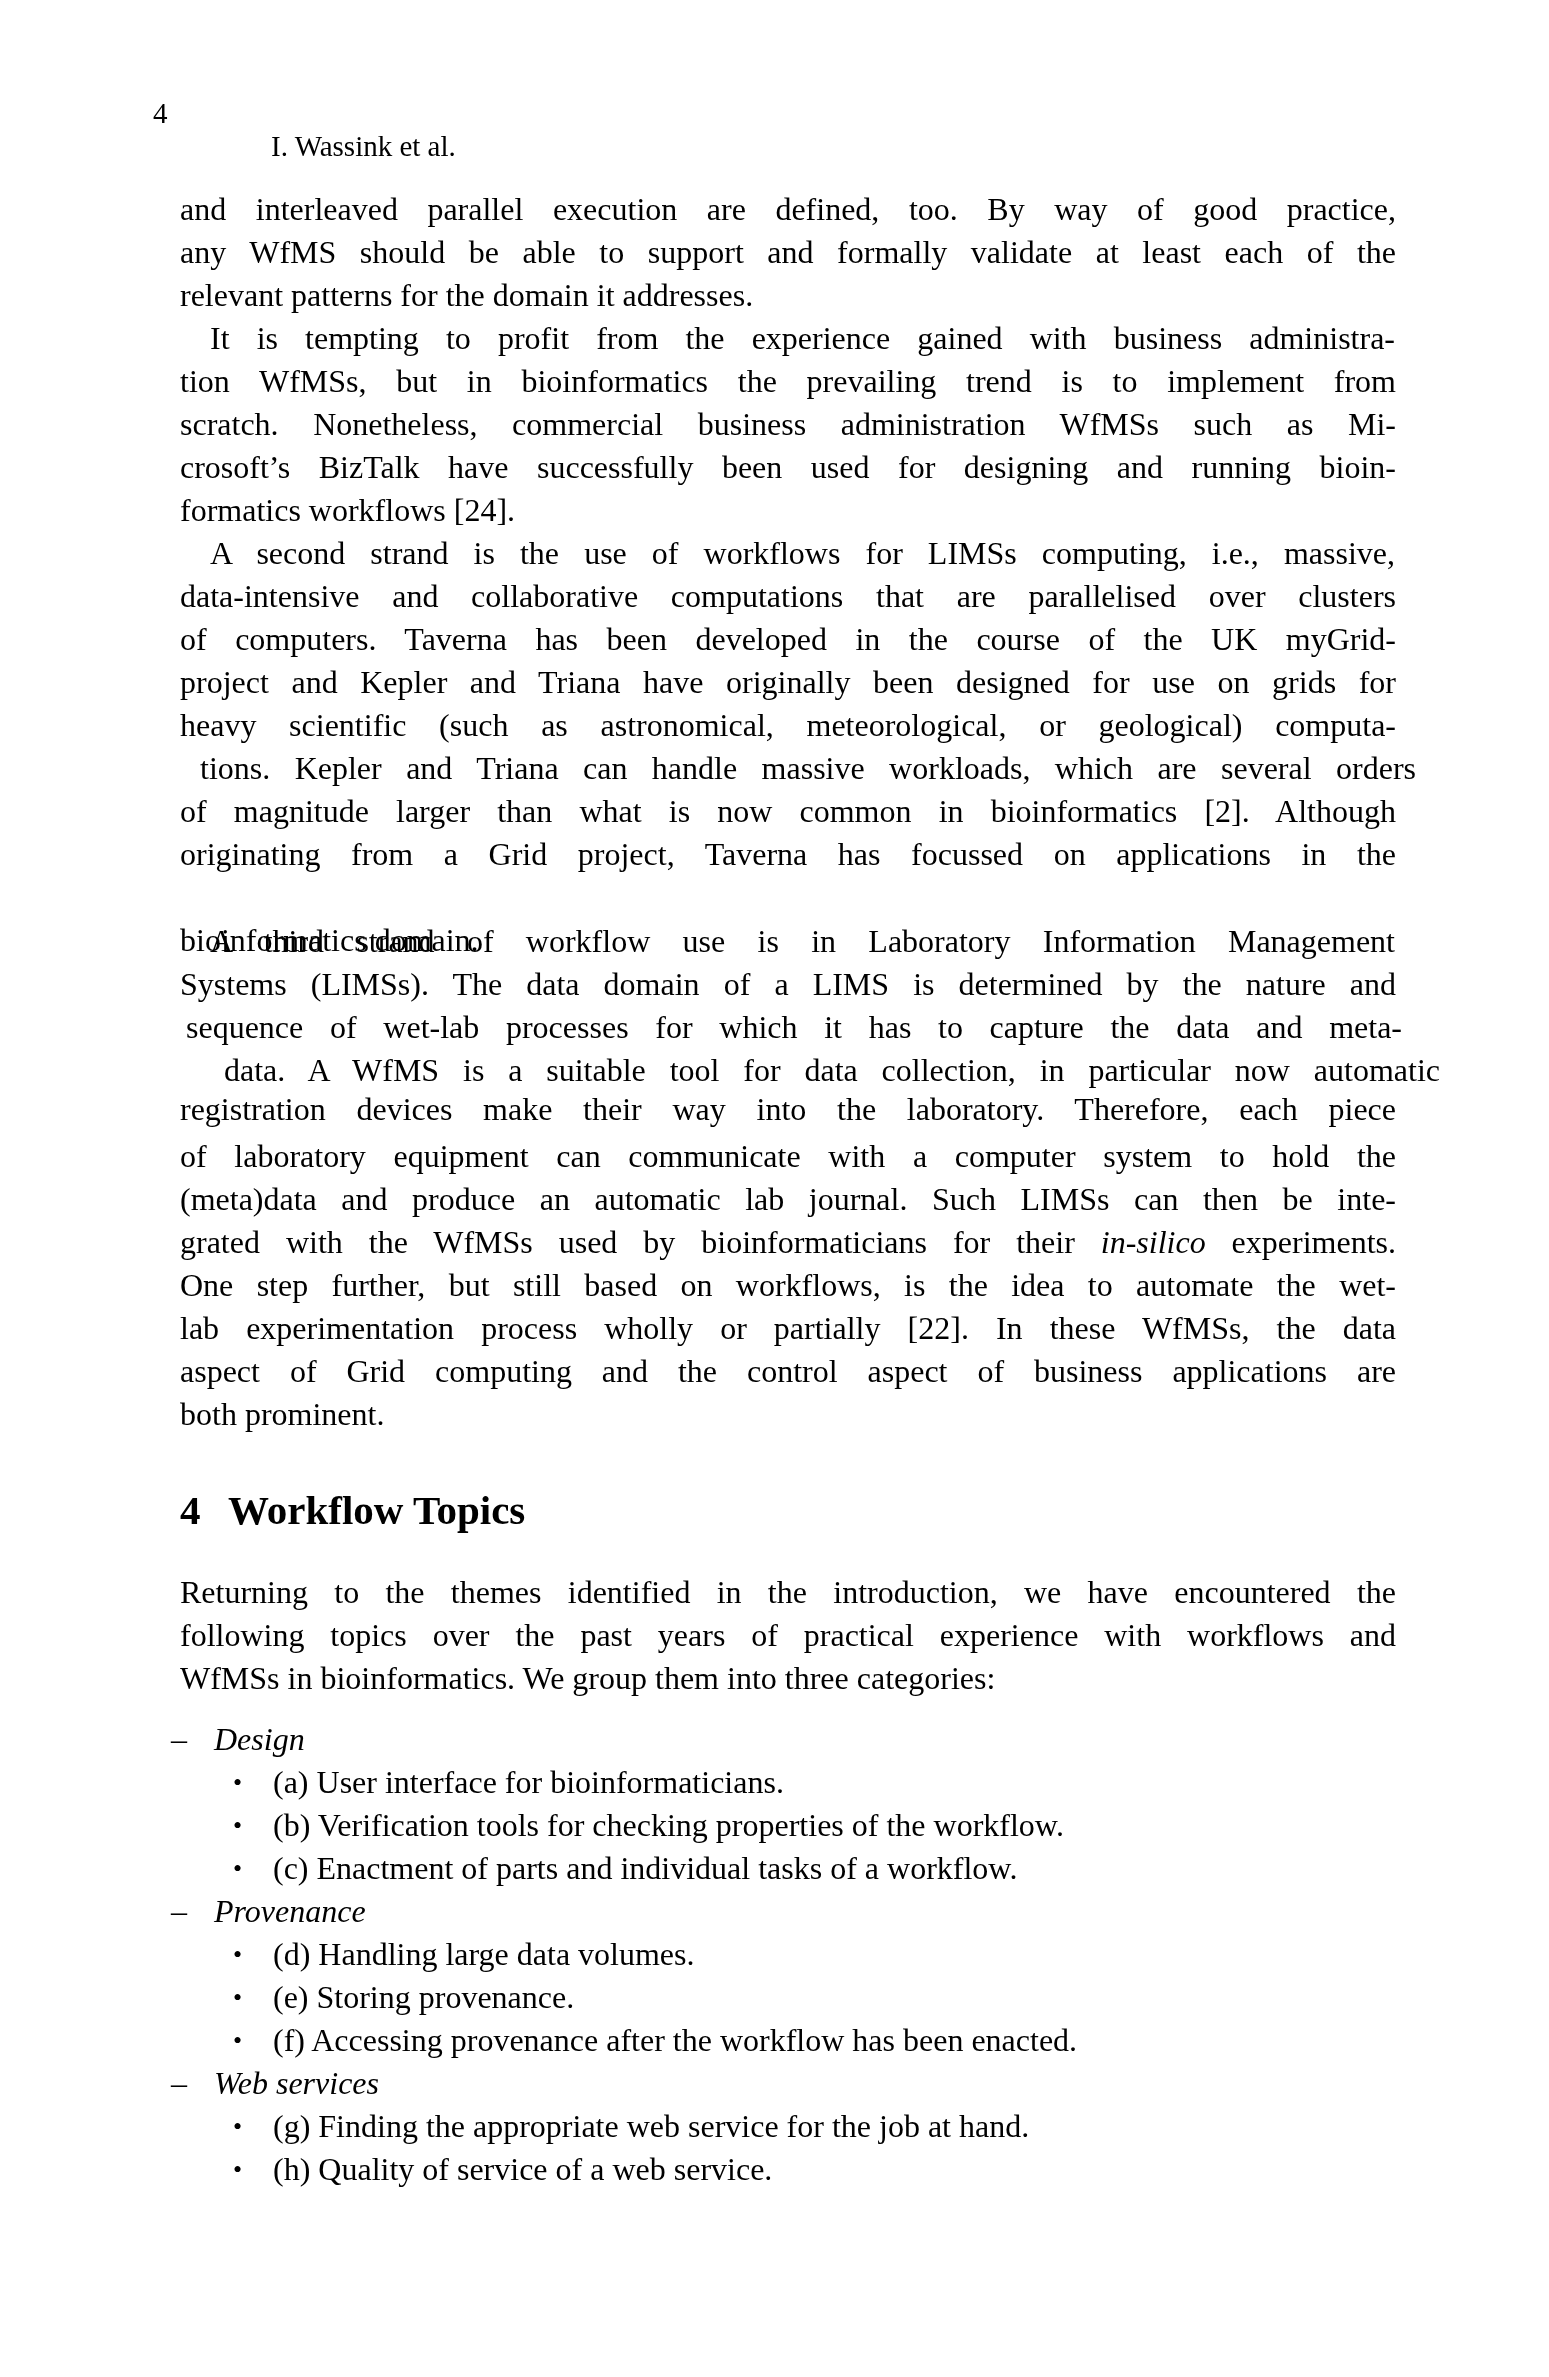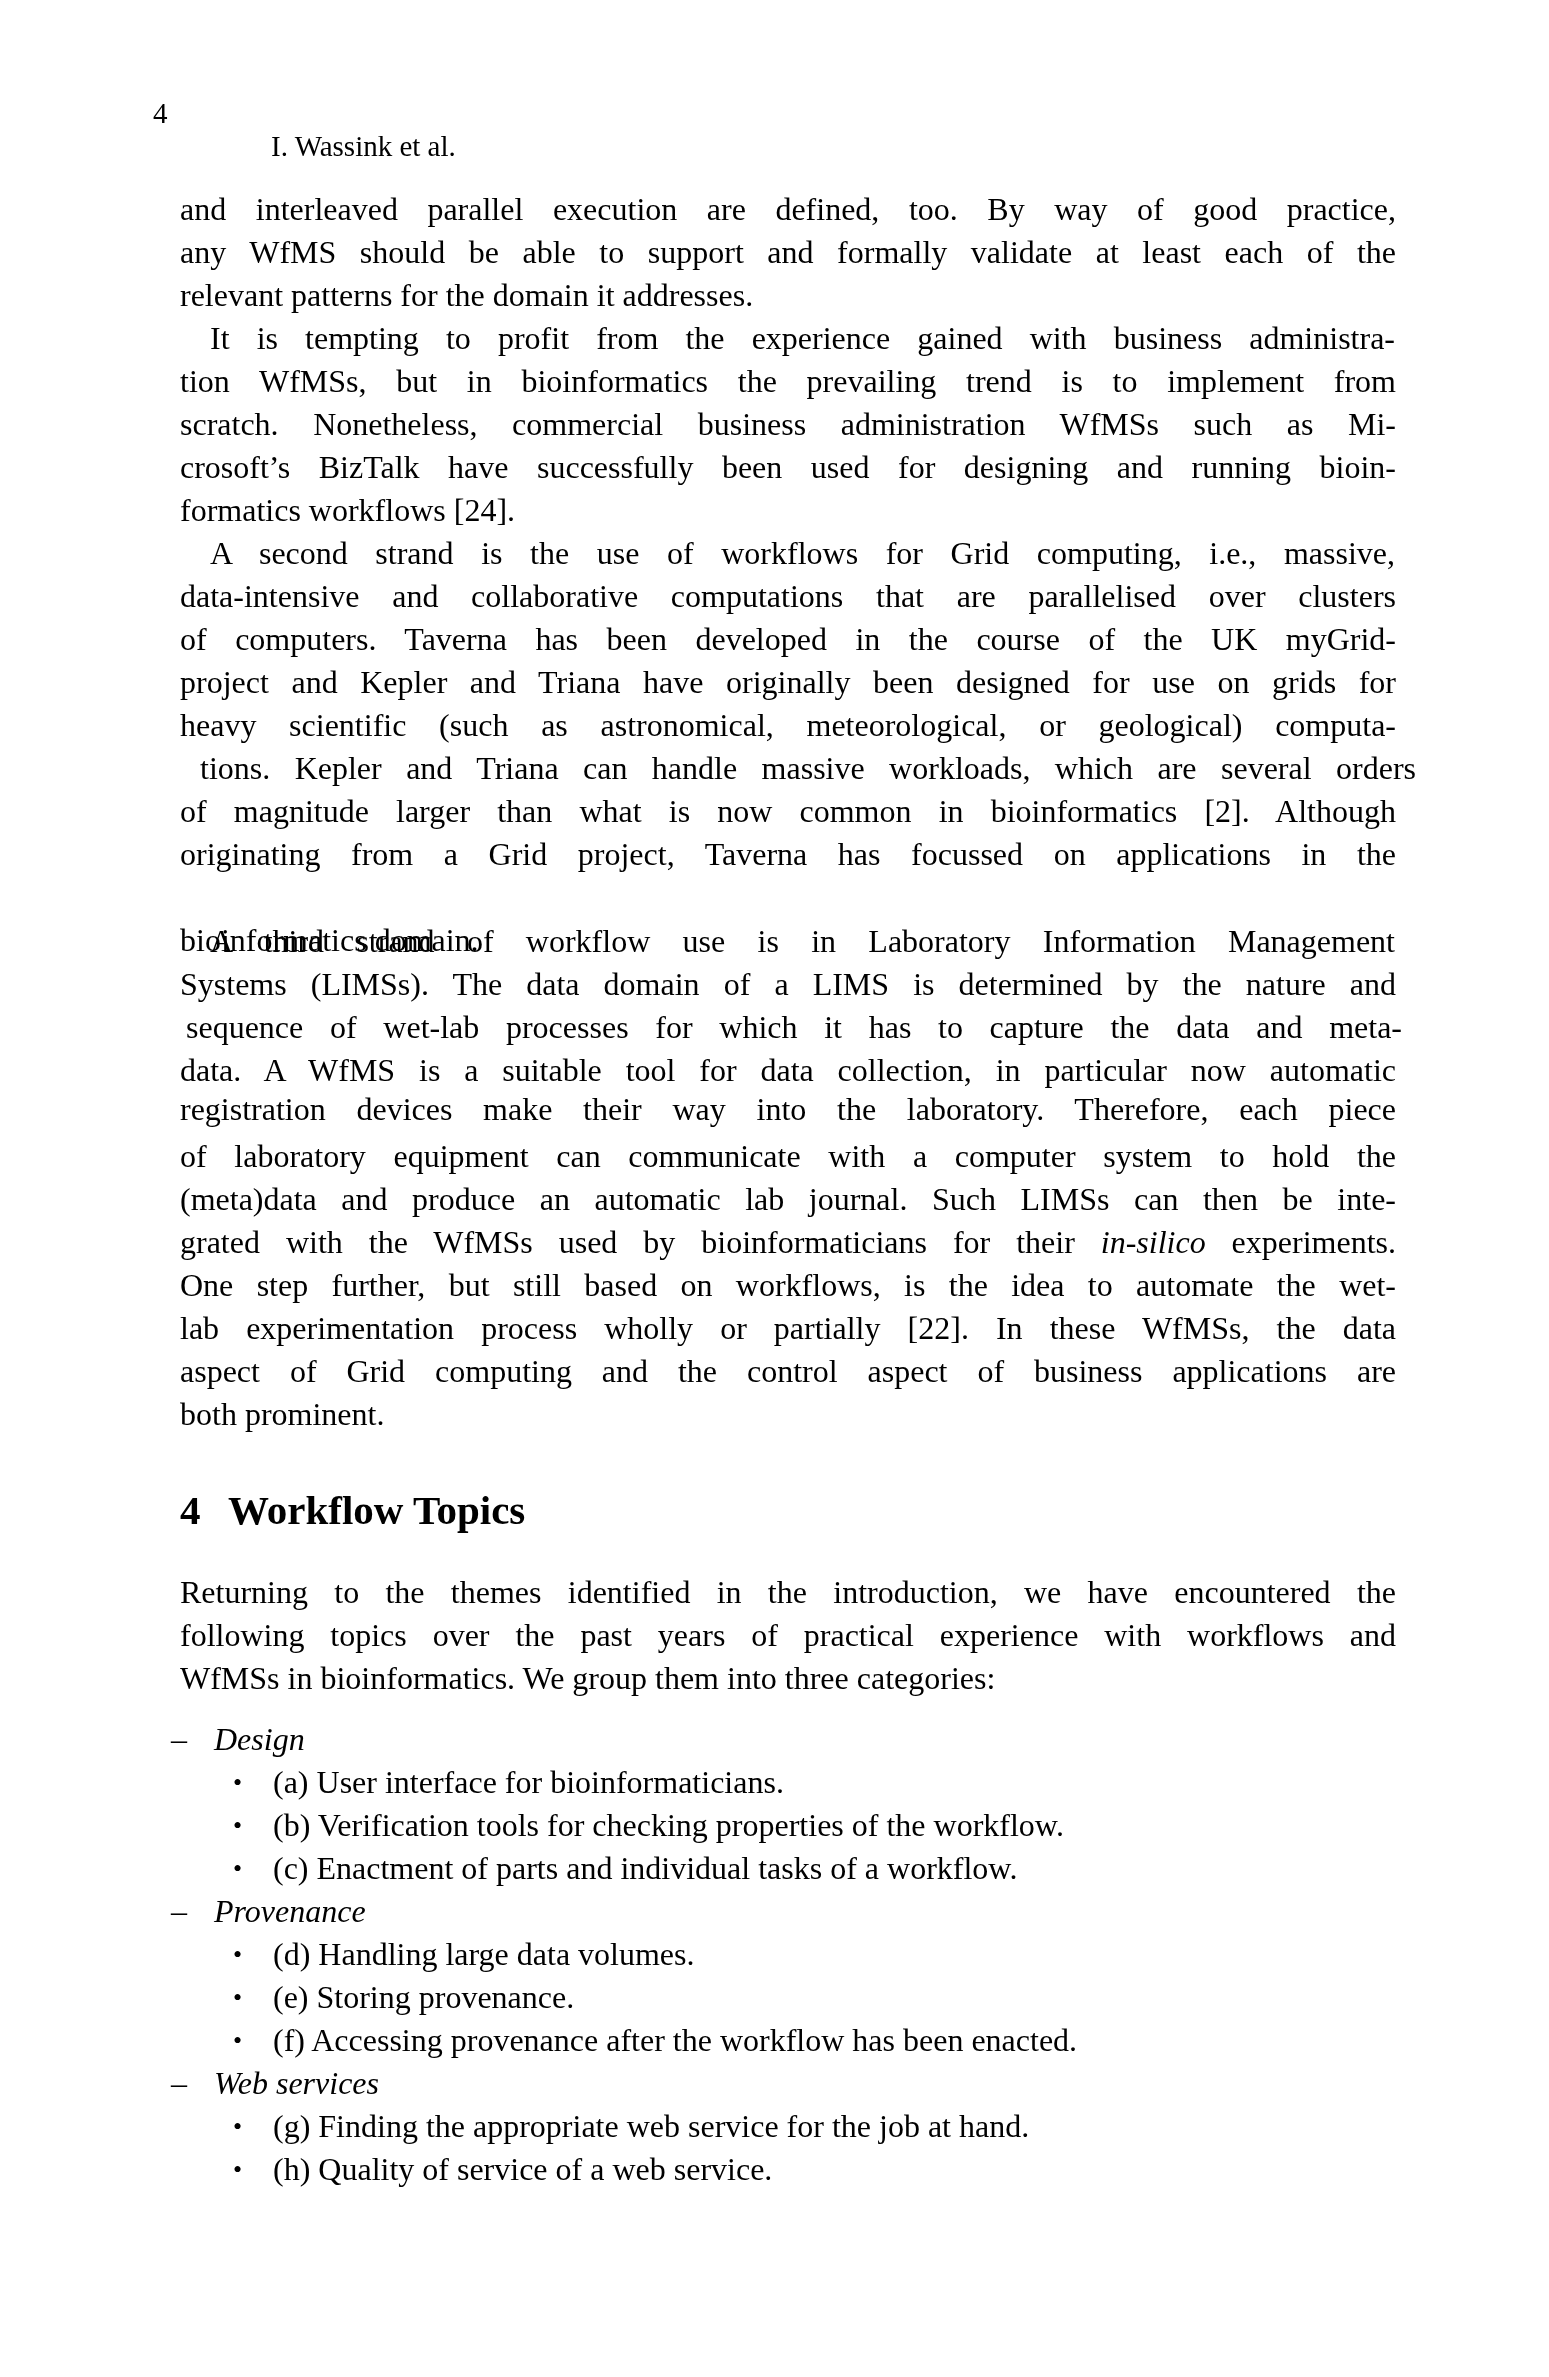--- a/index.html
+++ b/index.html
@@ -51,33 +51,33 @@
 
   <div id="body-text">
       <div class="line j" style="top: 188px;">and interleaved parallel execution are defined, too. By way of good practice,</div>
       <div class="line j" style="top: 231px;">any WfMS should be able to support and formally validate at least each of the</div>
       <div class="line" style="top: 274px;">relevant patterns for the domain it addresses.</div>
       <div class="line j indent" style="top: 317px;">It is tempting to profit from the experience gained with business administra-</div>
       <div class="line j" style="top: 360px;">tion WfMSs, but in bioinformatics the prevailing trend is to implement from</div>
       <div class="line j" style="top: 403px;">scratch. Nonetheless, commercial business administration WfMSs such as Mi-</div>
       <div class="line j" style="top: 446px;">crosoft’s BizTalk have successfully been used for designing and running bioin-</div>
       <div class="line" style="top: 489px;">formatics workflows [24].</div>
-      <div class="line j indent" style="top: 532px;">A second strand is the use of workflows for Grid computing, i.e., massive,</div>
+      <div class="line j indent" style="top: 532px;">A second strand is the use of workflows for LIMSs computing, i.e., massive,</div>
       <div class="line j" style="top: 575px;">data-intensive and collaborative computations that are parallelised over clusters</div>
       <div class="line j" style="top: 618px;">of computers. Taverna has been developed in the course of the UK myGrid-</div>
       <div class="line j" style="top: 661px;">project and Kepler and Triana have originally been designed for use on grids for</div>
       <div class="line j" style="top: 704px;">heavy scientific (such as astronomical, meteorological, or geological) computa-</div>
       <div class="line j" style="top: 747px; margin-left: 20px;">tions. Kepler and Triana can handle massive workloads, which are several orders</div>
       <div class="line j" style="top: 790px;">of magnitude larger than what is now common in bioinformatics [2]. Although</div>
       <div class="line j" style="top: 833px;">originating from a Grid project, Taverna has focussed on applications in the</div>
       <div class="line" style="top: 876px; margin-top: 43px;">bioinformatics domain.</div>
       <div class="line j indent" style="top: 920px;">A third strand of workflow use is in Laboratory Information Management</div>
       <div class="line j" style="top: 963px;">Systems (LIMSs). The data domain of a LIMS is determined by the nature and</div>
       <div class="line j" style="top: 1006px; margin-left: 6px;">sequence of wet-lab processes for which it has to capture the data and meta-</div>
-      <div class="line j" style="top: 1049px;">data. A WfMS is a suitable tool for data collection, in particular now automatic</div>
+      <div class="line j" style="top: 1049px; margin-left: 44px;">data. A WfMS is a suitable tool for data collection, in particular now automatic</div>
       <div class="line j" style="top: 1088px;">registration devices make their way into the laboratory. Therefore, each piece</div>
       <div class="line j" style="top: 1135px;">of laboratory equipment can communicate with a computer system to hold the</div>
       <div class="line j" style="top: 1178px;">(meta)data and produce an automatic lab journal. Such LIMSs can then be inte-</div>
       <div class="line j" style="top: 1221px;"><span>grated with the WfMSs used by bioinformaticians for their </span><em>in-silico</em><span> experiments.</span></div>
       <div class="line j" style="top: 1264px;">One step further, but still based on workflows, is the idea to automate the wet-</div>
       <div class="line j" style="top: 1307px;">lab experimentation process wholly or partially [22]. In these WfMSs, the data</div>
       <div class="line j" style="top: 1350px;">aspect of Grid computing and the control aspect of business applications are</div>
       <div class="line" style="top: 1393px;">both prominent.</div>
     </div>
 

